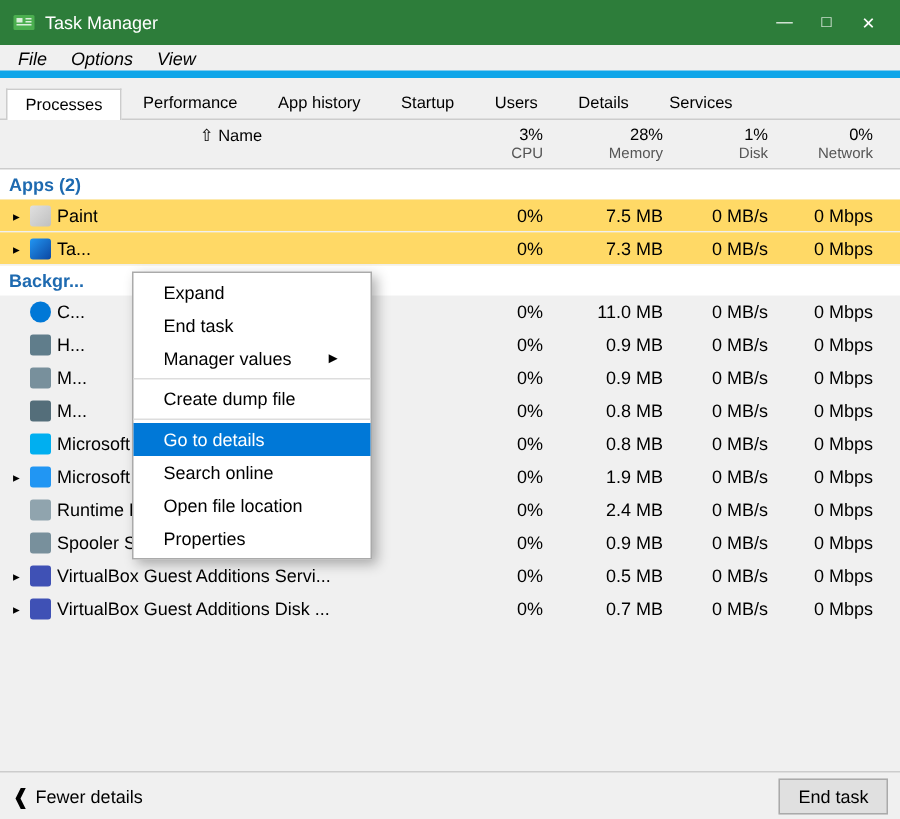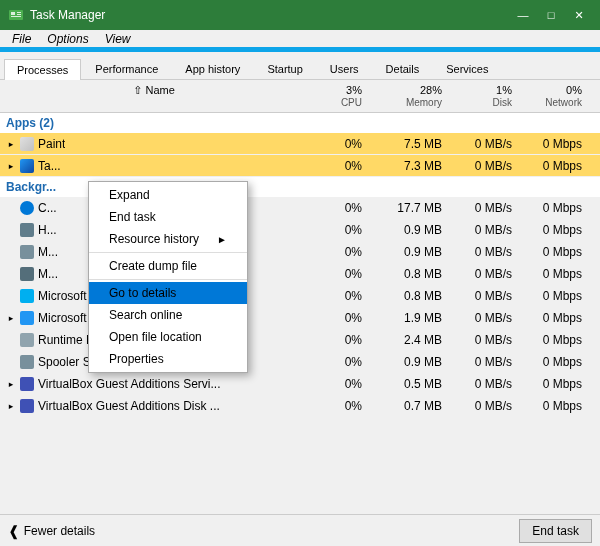--- a/index.html
+++ b/index.html
@@ -191,21 +191,21 @@
     .ctx-item {
       padding: 4px 20px;
       cursor: pointer;
       font-size: 12px;
       display: flex;
       align-items: center;
       justify-content: space-between;
     }
     .ctx-item.highlighted {
       background: #0078d7;
-      color: #000000;
+      color: #ffffff;
     }
     .ctx-item.bold { font-weight: normal; }
     .ctx-separator {
       height: 1px;
       background: #ddd;
       margin: 2px 0;
     }
     .ctx-arrow { font-size: 10px; }
 
     
@@ -334,21 +334,21 @@
 
     <div class="section-header">Backgr...</div>
 
     <div class="table-row">
       <div class="cell name-cell">
         <span class="expand-arrow" style="visibility:hidden;">▸</span>
         <span class="process-icon icon-cortana" style="background:#0078d7; border-radius:50%;"></span>
         <span class="name-text">C...</span>
       </div>
       <div class="cell right">0%</div>
-      <div class="cell right">17.7 MB</div>
+      <div class="cell right">11.0 MB</div>
       <div class="cell right">0 MB/s</div>
       <div class="cell right">0 Mbps</div>
     </div>
 
     <div class="table-row">
       <div class="cell name-cell">
         <span class="expand-arrow" style="visibility:hidden;">▸</span>
         <span class="process-icon" style="background:#607d8b; border-radius:2px;"></span>
         <span class="name-text">H...</span>
       </div>
@@ -451,21 +451,21 @@
       <div class="cell right">0%</div>
       <div class="cell right">0.7 MB</div>
       <div class="cell right">0 MB/s</div>
       <div class="cell right">0 Mbps</div>
     </div>
 
     <div class="context-menu">
       <div class="ctx-item bold">Expand</div>
       <div class="ctx-item">End task</div>
       <div class="ctx-item">
-        <span>Resource history</span>
+        <span>Manager values</span>
         <span class="ctx-arrow">►</span>
       </div>
       <div class="ctx-separator"></div>
       <div class="ctx-item">Create dump file</div>
       <div class="ctx-separator"></div>
       <div class="ctx-item highlighted">Go to details</div>
       <div class="ctx-item">Search online</div>
       <div class="ctx-item">Open file location</div>
       <div class="ctx-item">Properties</div>
     </div>

